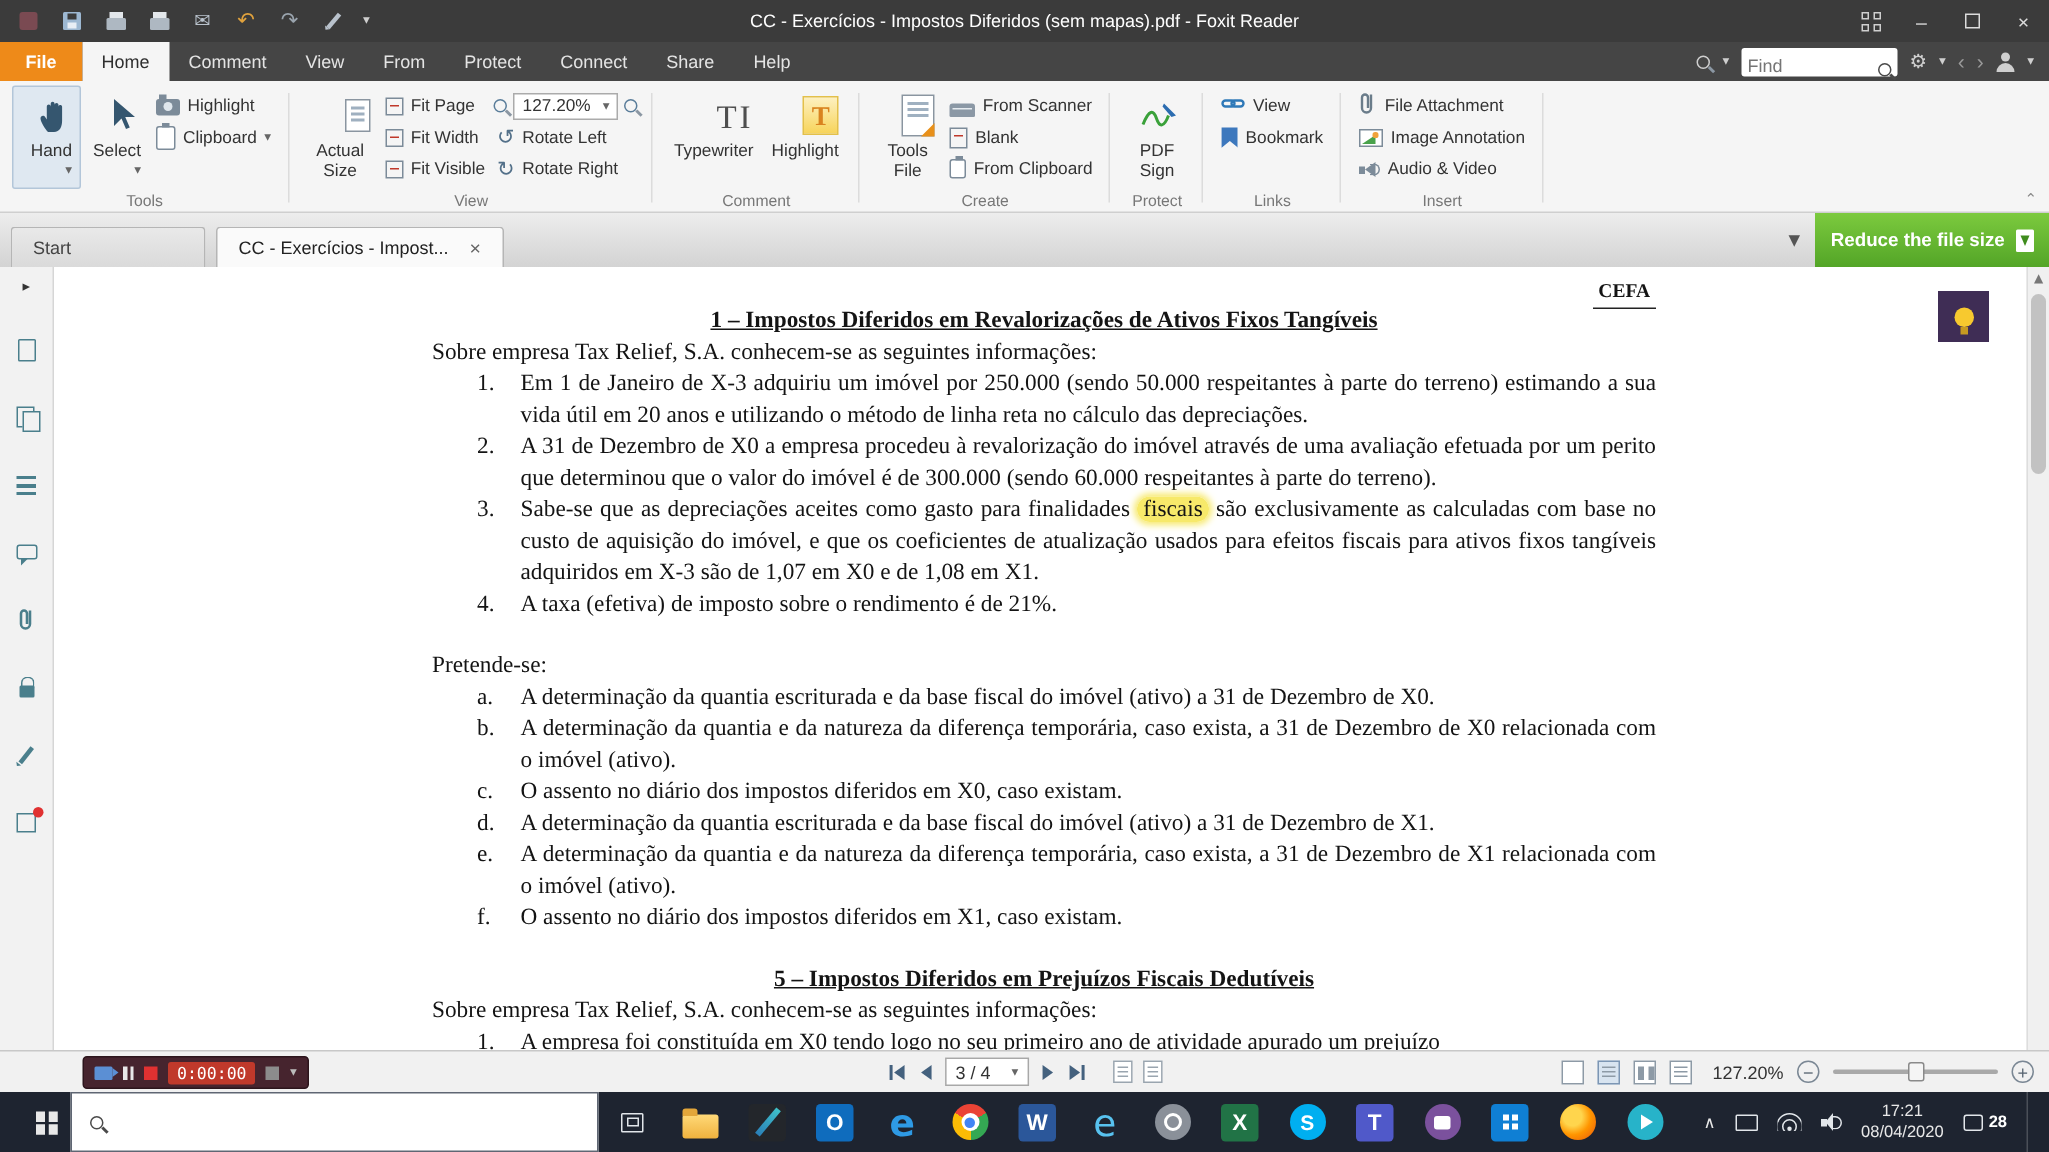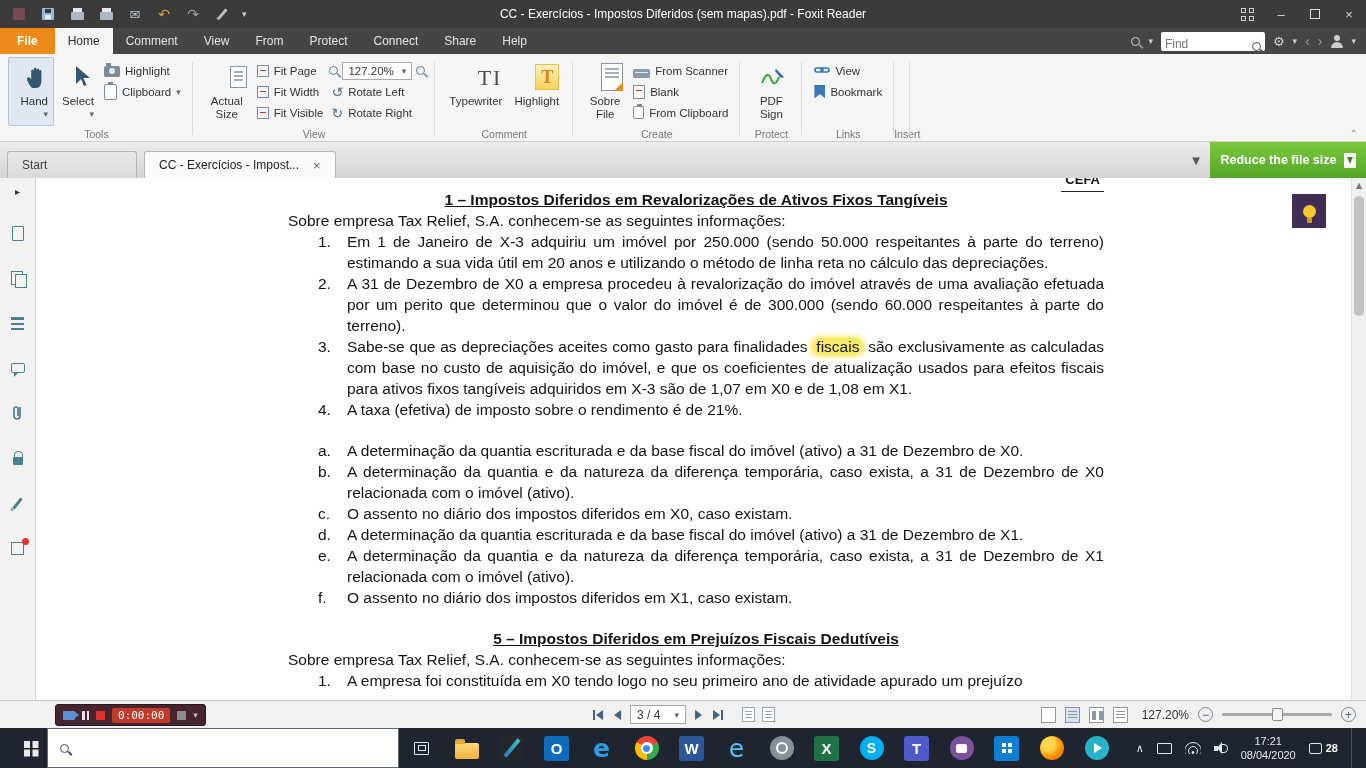--- a/index.html
+++ b/index.html
@@ -111,21 +111,21 @@
   .sp-pen:after{content:"";position:absolute;bottom:-5px;left:-1px;border:2.5px solid transparent;border-top-color:#4a7f8c}
   .sp-note{position:relative;width:13px;height:13px;border:1.6px solid #4a7f8c}
   .sp-note i{position:absolute;top:-5px;right:-6px;width:7px;height:7px;border-radius:50%;background:#e03131}
   .docview{position:relative;flex:1;background:#fff;overflow:hidden}
   .vscroll{position:absolute;right:0;top:0;bottom:0;width:15px;background:#f0f0f0;border-left:1px solid #ddd;display:flex;flex-direction:column;align-items:center}
   .varrow{font-size:8px;color:#777;padding:3px 0}
   .vthumb{position:absolute;top:18px;left:2px;width:10px;height:120px;background:#c2c2c2;border-radius:5px}
   .bulb{position:absolute;right:40px;top:16px;width:34px;height:34px;background:#3f2d55;display:flex;align-items:center;justify-content:center}
   .bulb-g{position:relative;width:13px;height:13px;border-radius:50%;background:#f7c92f}
   .bulb-g:after{content:"";position:absolute;left:4px;bottom:-5px;width:5px;height:5px;background:#c79a21}
-  .pagecontent{position:absolute;left:252px;top:0;width:816px;font-family:Liberation Sans, sans-serif;font-size:15.5px;line-height:21px;color:#141414}
+  .pagecontent{position:absolute;left:252px;top:14px;width:816px;font-family:Liberation Serif, serif;font-size:15.5px;line-height:21px;color:#141414}
   .header-partial{position:absolute;right:0;top:-9px;font-size:13px;font-weight:bold;border-bottom:1.5px solid #222;padding:0 4px 1px}
   .doc-title{margin-top:11px;text-align:center;font-weight:bold;text-decoration:underline}
   .doc-title.second{margin-top:20px}
   .li{display:flex}
   .li .n{flex:0 0 59px;padding-left:30px}
   .li .t{flex:1;text-align:justify}
   .after-items{margin-bottom:20px}
   .hlword{background:#f7e96a;border-radius:9px;padding:0 4px;box-shadow:0 0 5px 2px #f7e96a}
 
   
@@ -365,21 +365,21 @@
       <div class="rgroup-label">Comment</div>
     </div>
 
     <div class="rgroup">
       <div class="bigbtn" style="max-width:48px">
         <span class="icbox">
             <span class="pageic big">
               <span class="corner"></span>
             </span>
           </span>
-        <span>Sobre File</span>
+        <span>Tools File</span>
       </div>
       <div class="smallcol">
         <div class="smallbtn">
           <span class="scanner"></span>
           <span>From Scanner</span>
         </div>
         <div class="smallbtn">
           <span class="fitic" style="height:14px"></span>
           <span>Blank</span>
         </div>
@@ -417,20 +417,40 @@
         </div>
         <div class="smallbtn">
           <span class="bookm"></span>
           <span>Bookmark</span>
         </div>
       </div>
       <div class="rgroup-label">Links</div>
     </div>
 
     <div class="rgroup">
+      <div class="smallcol">
+        <div class="smallbtn">
+          <span>
+            <svg width="12" height="16" viewBox="0 0 12 16">
+                <path d="M8 2v9a3 3 0 1 1-6 0V4a2 2 0 1 1 4 0v7" stroke="#6a7c8a" stroke-width="1.6" fill="none"></path>
+              </svg>
+          </span>
+          <span>File Attachment</span>
+        </div>
+        <div class="smallbtn">
+          <span class="imgann"></span>
+          <span>Image Annotation</span>
+        </div>
+        <div class="smallbtn">
+          <span class="spk">
+              <span class="wave"></span>
+            </span>
+          <span>Audio &amp; Video</span>
+        </div>
+      </div>
       <div class="rgroup-label">Insert</div>
     </div>
 
     <span class="collapse-caret glyph">⌃</span>
   </div>
 
   <div class="tabstrip">
     <div class="dtab">
       <span>Start</span>
     </div>
@@ -494,20 +514,21 @@
         </div>
         <div class="li">
           <span class="n">3.</span>
           <span class="t"><span>Sabe-se que as depreciações aceites como gasto para finalidades </span><span class="hlword">fiscais</span><span> são exclusivamente as calculadas com base no custo de aquisição do imóvel, e que os coeficientes de atualização usados para efeitos fiscais para ativos fixos tangíveis adquiridos em X-3 são de 1,07 em X0 e de 1,08 em X1.</span></span>
         </div>
         <div class="li after-items">
           <span class="n">4.</span>
           <span class="t">A taxa (efetiva) de imposto sobre o rendimento é de 21%.</span>
         </div>
 
+        <div>Pretende-se:</div>
 
         <div class="li">
           <span class="n">a.</span>
           <span class="t">A determinação da quantia escriturada e da base fiscal do imóvel (ativo) a 31 de Dezembro de X0.</span>
         </div>
         <div class="li">
           <span class="n">b.</span>
           <span class="t">A determinação da quantia e da natureza da diferença temporária, caso exista, a 31 de Dezembro de X0 relacionada com o imóvel (ativo).</span>
         </div>
         <div class="li">

